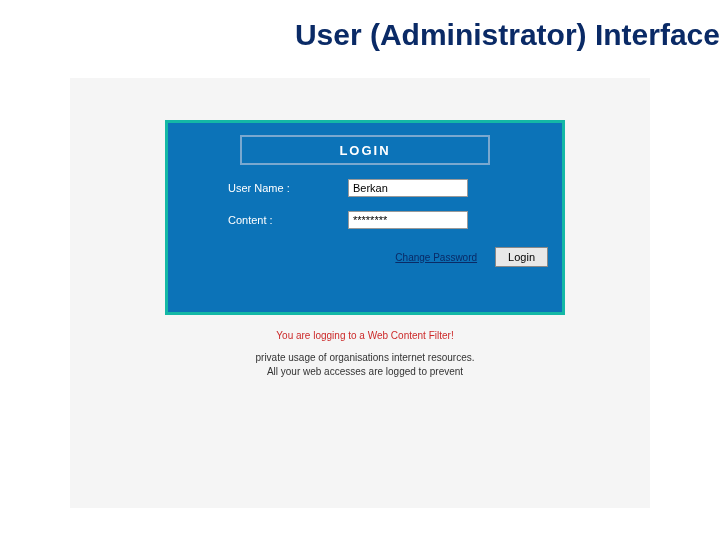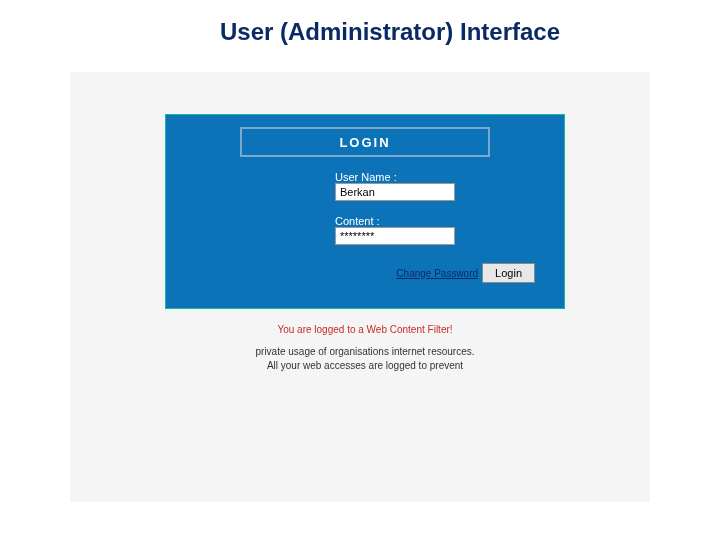--- a/index.html
+++ b/index.html
@@ -4,42 +4,42 @@
 <style>
   * { box-sizing: border-box; margin: 0; padding: 0; }
   body {
     font-family: Arial, Helvetica, sans-serif;
     background: #fff;
     width: 720px;
     height: 540px;
     overflow: hidden;
   }
   .page-title {
-    font-size: 24px;
+    font-size: 30px;
     font-weight: bold;
     color: #0a2a66;
-    text-align: center;
+    text-align: right;
     padding: 18px 0 8px 0;
     margin-left: 60px;
   }
   .canvas {
     position: relative;
     margin: 18px auto 0 auto;
     width: 580px;
     height: 430px;
     background: #f5f5f5;
   }
   .login-panel {
     position: absolute;
     left: 95px;
     top: 42px;
     width: 400px;
     height: 195px;
     background: #0c73b8;
-    border: 1px solid #14b8a6;
+    border: 3px solid #14b8a6;
   }
   .login-header {
     margin: 12px auto 0 auto;
     width: 250px;
     height: 30px;
     border: 2px solid #7aa8cf;
     display: flex;
     align-items: center;
     justify-content: center;
     color: #fff;
@@ -51,43 +51,42 @@
     text-align: center;
     color: #d8ecf7;
     font-size: 10px;
     margin-top: 12px;
   }
   .form-row {
     display: flex;
     align-items: center;
     margin-top: 14px;
     padding-left: 60px;
-    flex-direction: column;
   }
   .form-label {
     width: 120px;
     color: #ffffff;
     font-size: 11px;
     text-align: left;
   }
   .form-input {
     width: 120px;
     height: 18px;
     font-size: 11px;
     padding: 1px 4px;
     border: 1px solid #999;
     background: #fff;
   }
   .action-row {
     display: flex;
     align-items: center;
     justify-content: flex-end;
     margin-top: 18px;
-    padding-right: 29px;
-    gap: 4px;
+    padding-right: 14px;
+    gap: 18px;
   }
   .change-pw {
     color: #0a2a66;
     font-size: 10px;
     text-decoration: underline;
     cursor: pointer;
   }
   .login-btn {
     background: #e8e8e8;
     border: 1px solid #888;
@@ -136,18 +135,18 @@
     </div>
 
     <div class="action-row">
       <span class="change-pw">Change Password</span>
       <button class="login-btn">Login</button>
     </div>
 
   </div>
 
   <div class="warning-block">
-    <div class="warn1">You are logged to a Web Content Filter!</div>
+    <div class="warn1">You are logging to a Web Content Filter!</div>
     <div class="warn2">private usage of organisations internet resources.</div>
     <div class="warn2">All your web accesses are logged to prevent</div>
   </div>
 
 </div>
 
 </body></html>

